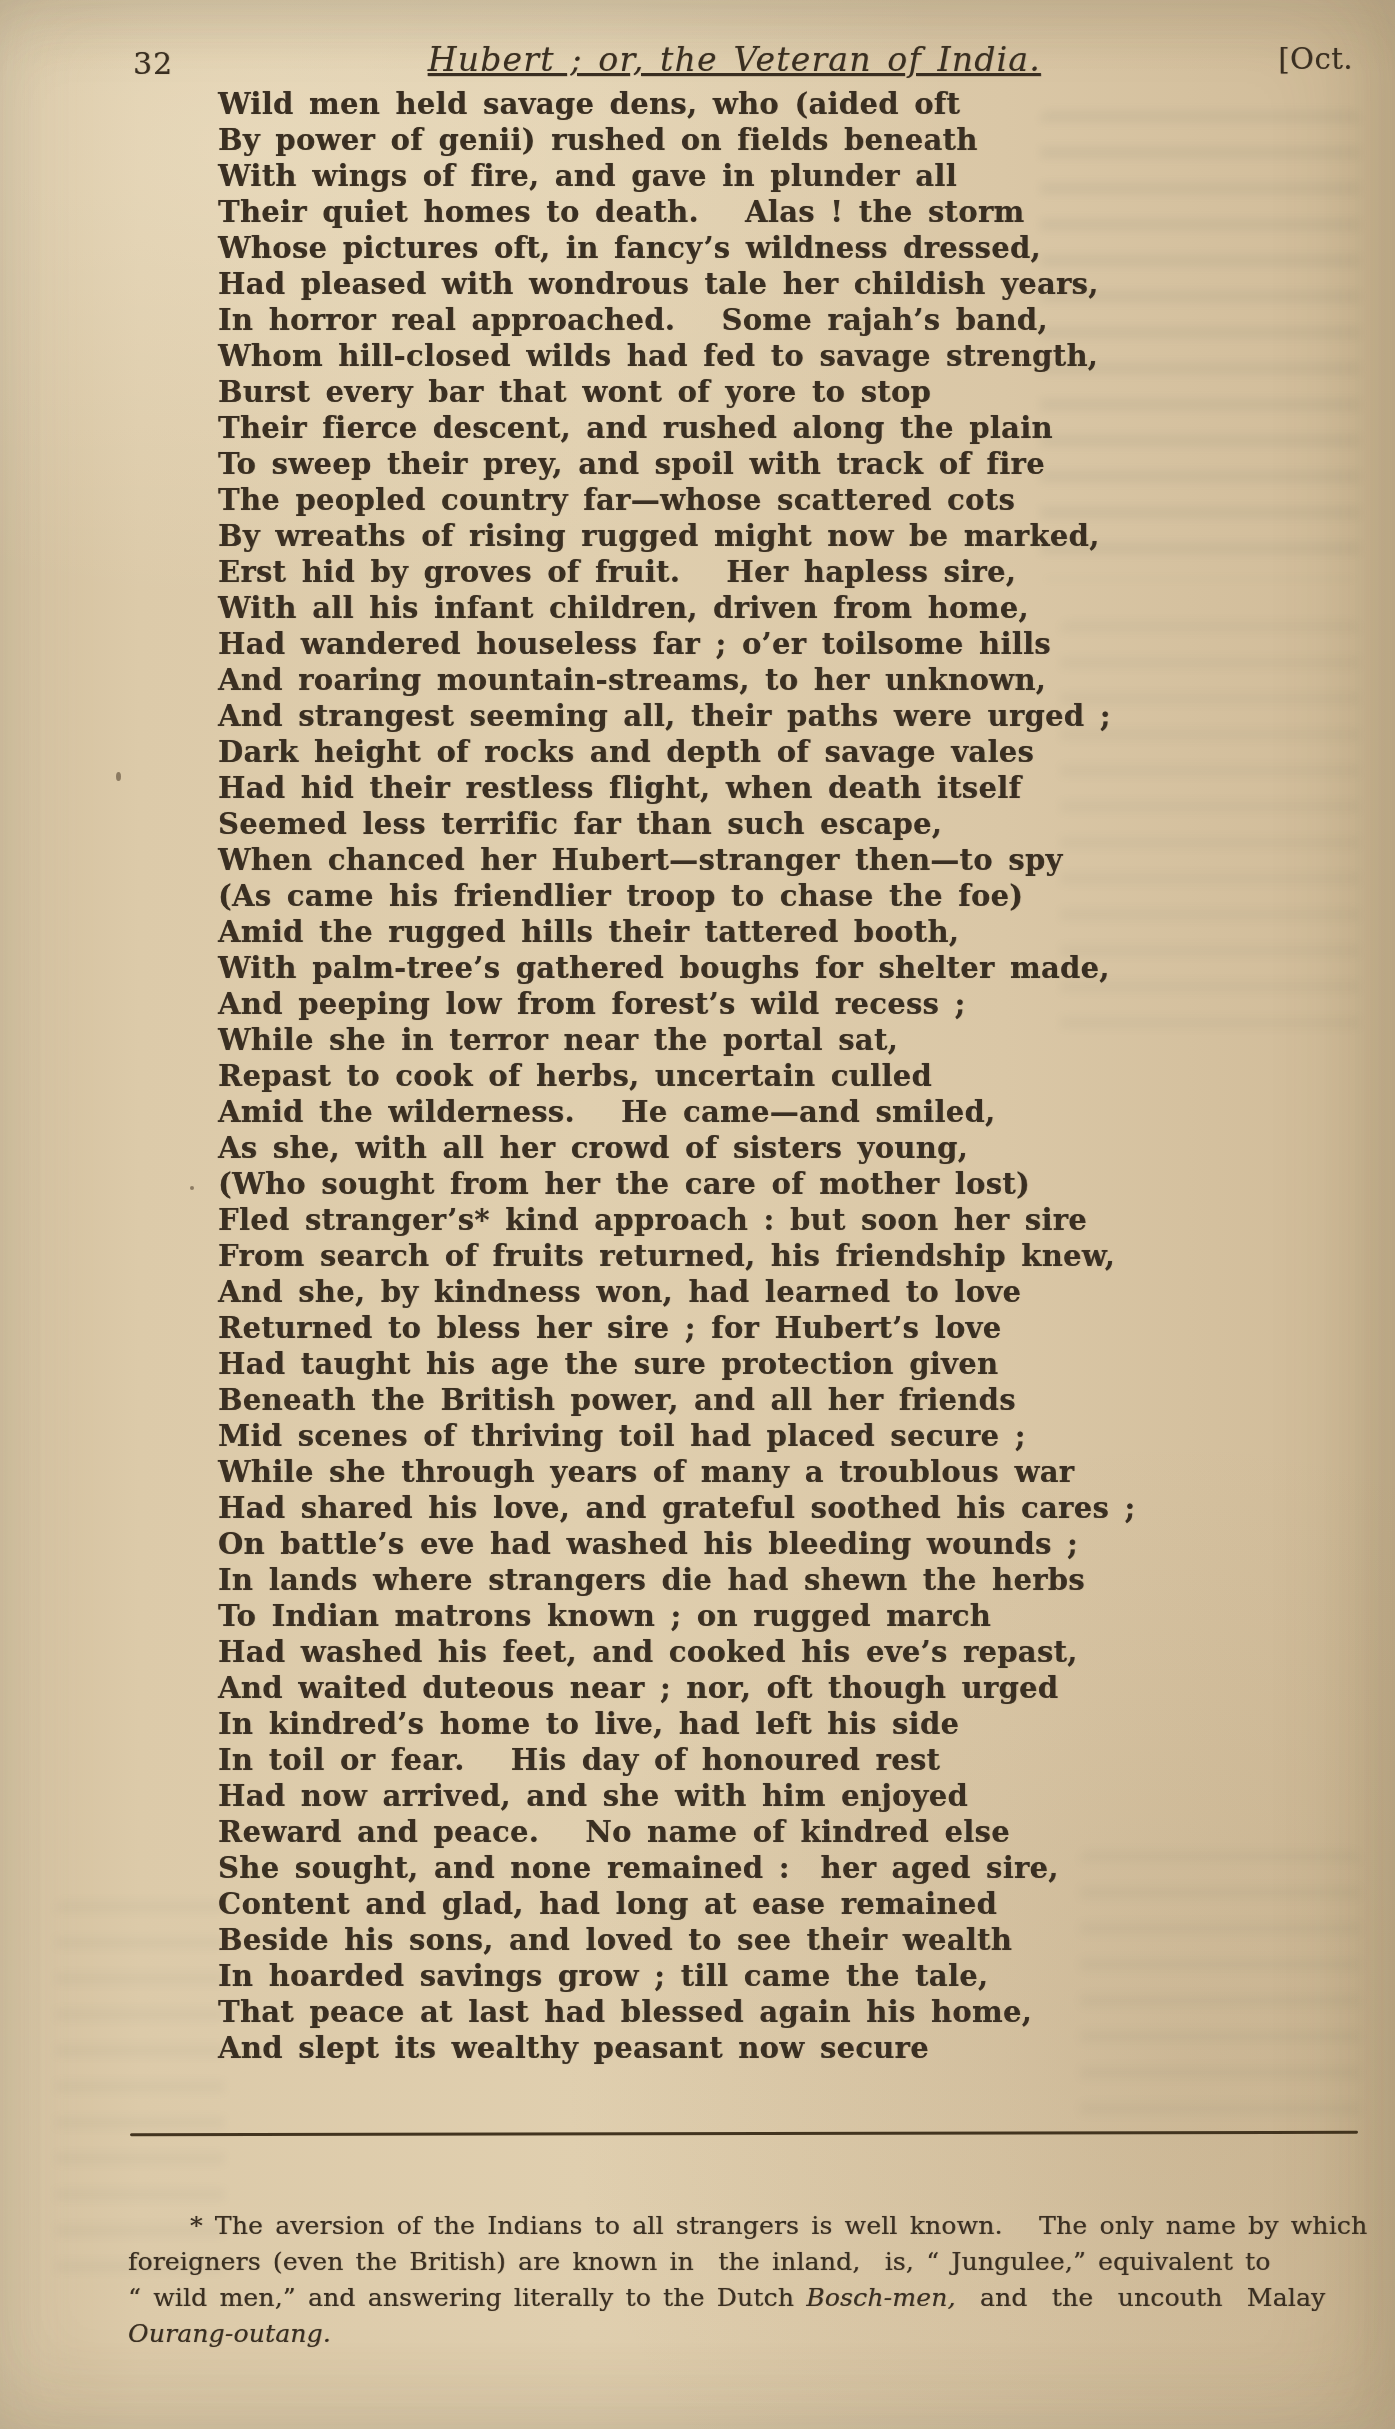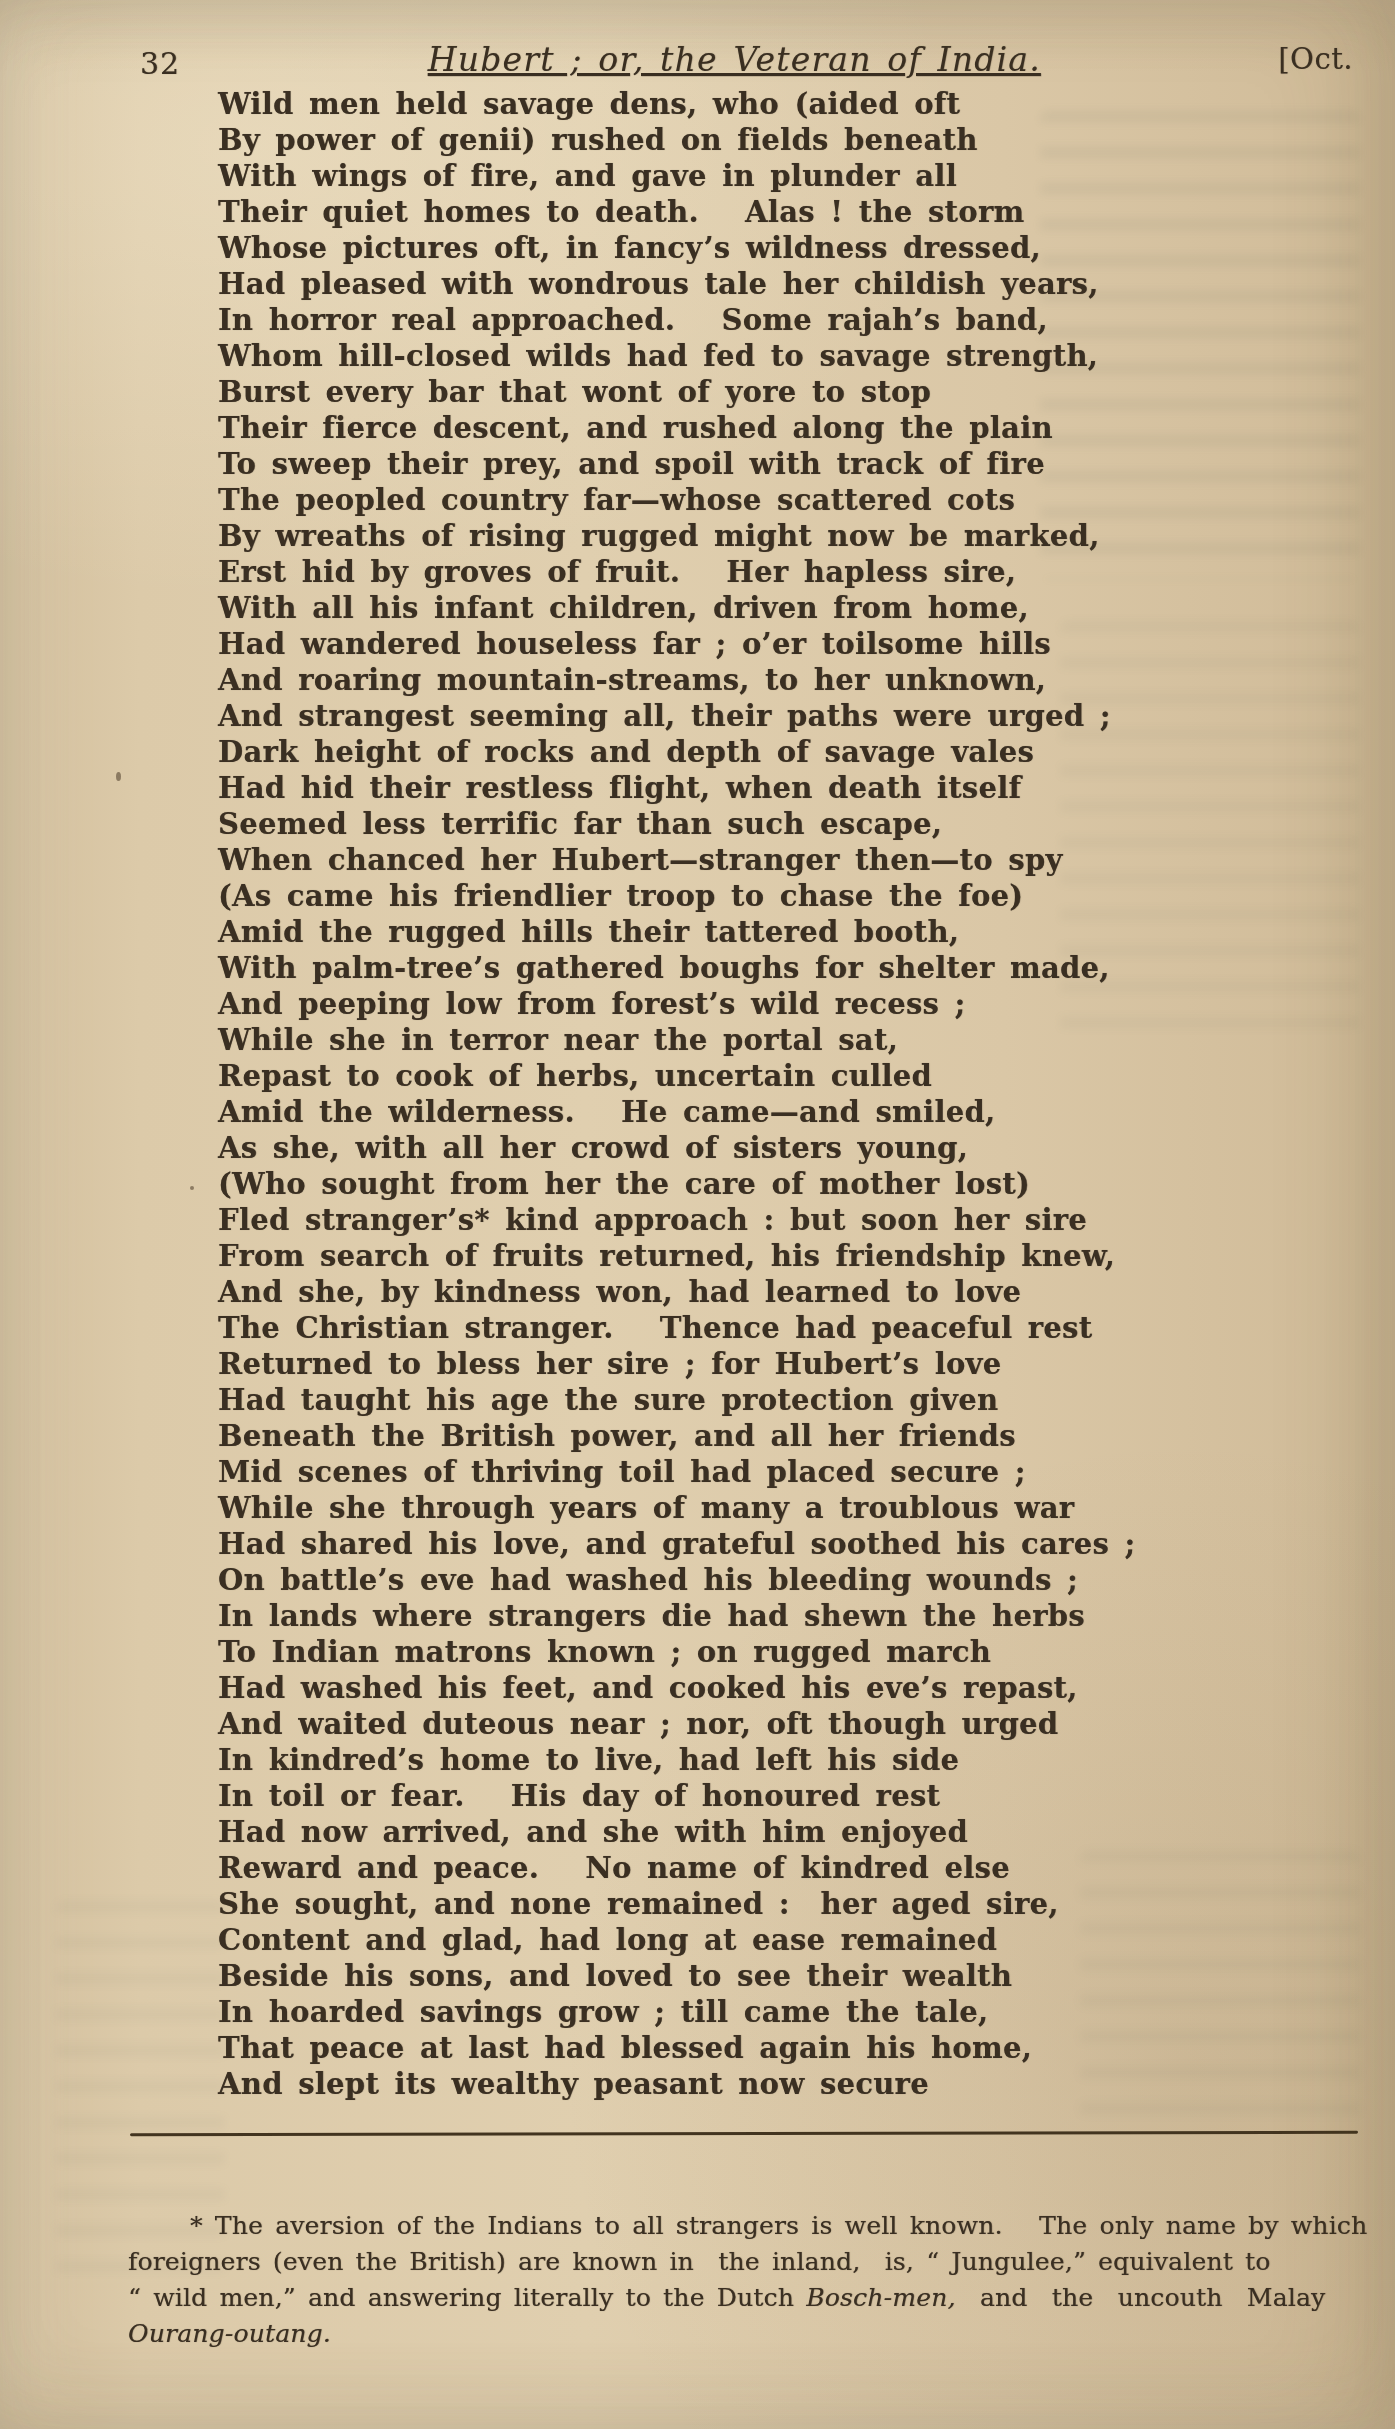--- a/index.html
+++ b/index.html
@@ -19,21 +19,21 @@
     content:"";position:absolute;inset:0;pointer-events:none;
     box-shadow:
       inset -40px 0 90px rgba(95,75,45,0.14),
       inset 0 -30px 80px rgba(95,75,45,0.10),
       inset 25px 0 70px rgba(255,250,235,0.18),
       inset 0 18px 50px rgba(95,75,45,0.08);
   }
   
   .header{position:absolute;top:36px;left:0;width:100%;height:60px;}
   .page-number{
-    position:absolute;left:140px;top:10px;
+    position:absolute;left:133px;top:10px;
     font-size:30px;letter-spacing:1px;
     text-shadow:0.4px 0.4px 0.8px rgba(55,44,30,0.5);
   }
   .running-title{
     position:absolute;left:50%;top:4px;transform:translateX(-44%);
     font-style:italic;font-size:33px;letter-spacing:1.2px;word-spacing:4px;
     white-space:pre;
     text-shadow:0.4px 0.4px 0.9px rgba(55,44,30,0.45);
     text-decoration:underline;
   }
@@ -123,21 +123,20 @@
       <div class="poem-line">With palm-tree’s gathered boughs for shelter made,</div>
       <div class="poem-line">And peeping low from forest’s wild recess ;</div>
       <div class="poem-line">While she in terror near the portal sat,</div>
       <div class="poem-line">Repast to cook of herbs, uncertain culled</div>
       <div class="poem-line">Amid the wilderness.   He came—and smiled,</div>
       <div class="poem-line">As she, with all her crowd of sisters young,</div>
       <div class="poem-line">(Who sought from her the care of mother lost)</div>
       <div class="poem-line">Fled stranger’s* kind approach : but soon her sire</div>
       <div class="poem-line">From search of fruits returned, his friendship knew,</div>
       <div class="poem-line">And she, by kindness won, had learned to love</div>
-      <div class="poem-line">The Christian stranger.   Thence had peaceful rest</div>
       <div class="poem-line">Returned to bless her sire ; for Hubert’s love</div>
       <div class="poem-line">Had taught his age the sure protection given</div>
       <div class="poem-line">Beneath the British power, and all her friends</div>
       <div class="poem-line">Mid scenes of thriving toil had placed secure ;</div>
       <div class="poem-line">While she through years of many a troublous war</div>
       <div class="poem-line">Had shared his love, and grateful soothed his cares ;</div>
       <div class="poem-line">On battle’s eve had washed his bleeding wounds ;</div>
       <div class="poem-line">In lands where strangers die had shewn the herbs</div>
       <div class="poem-line">To Indian matrons known ; on rugged march</div>
       <div class="poem-line">Had washed his feet, and cooked his eve’s repast,</div>

